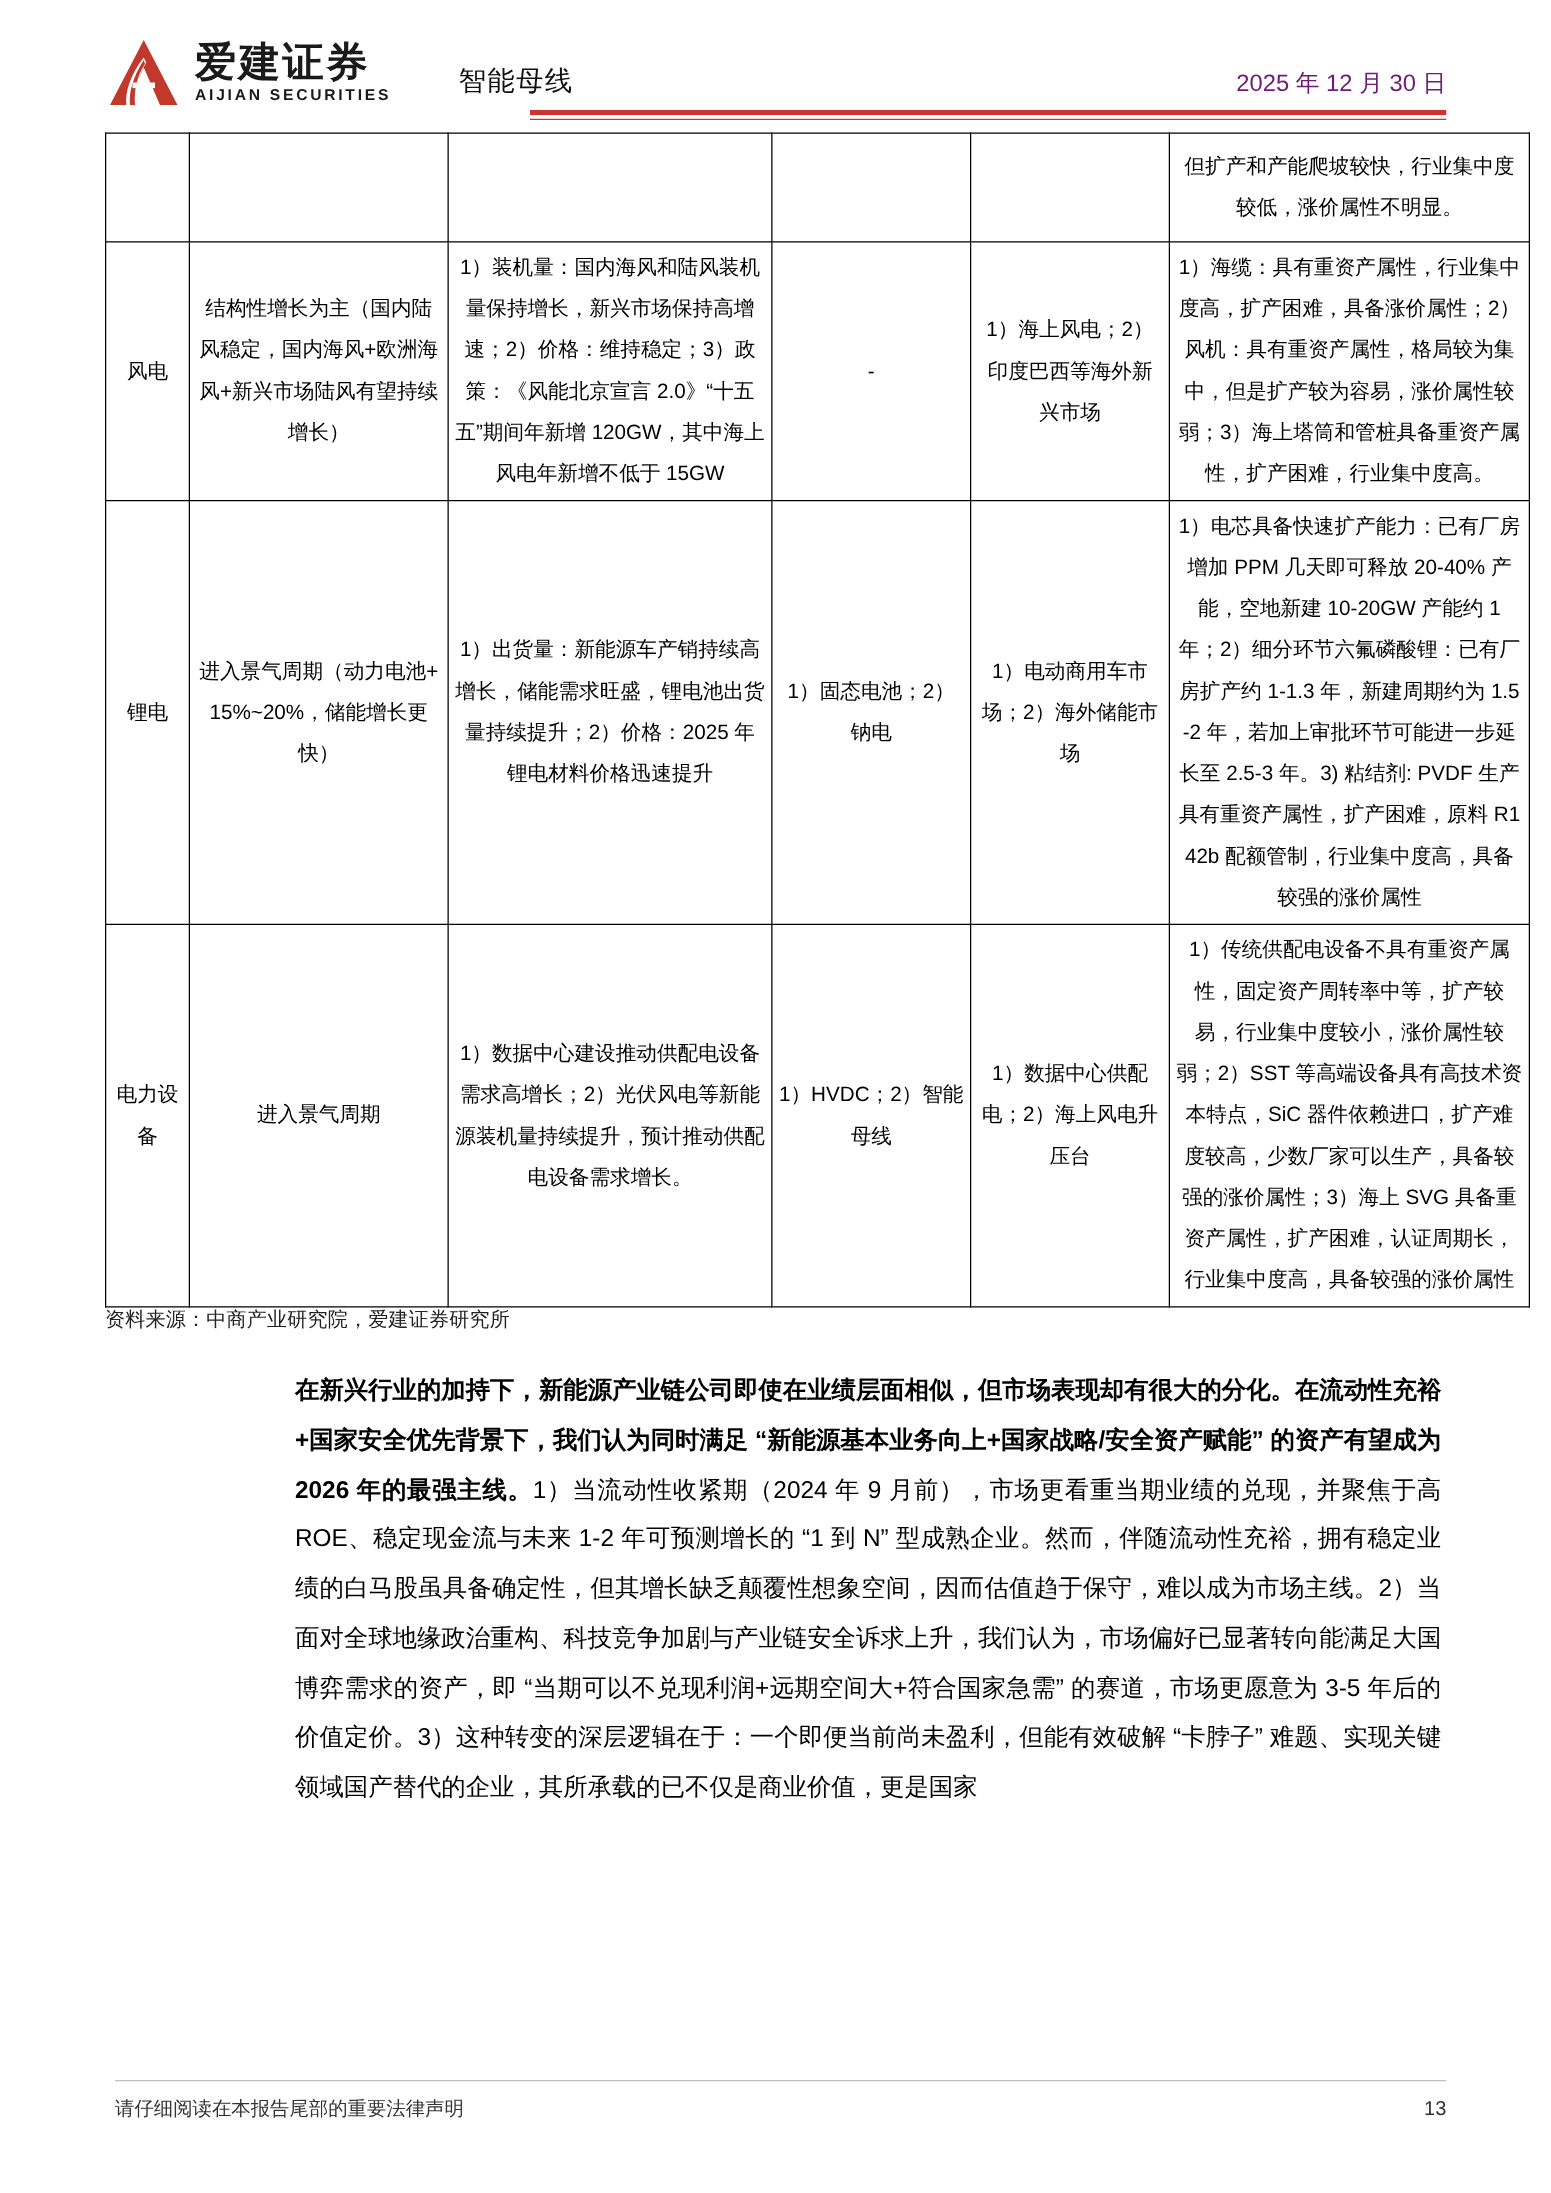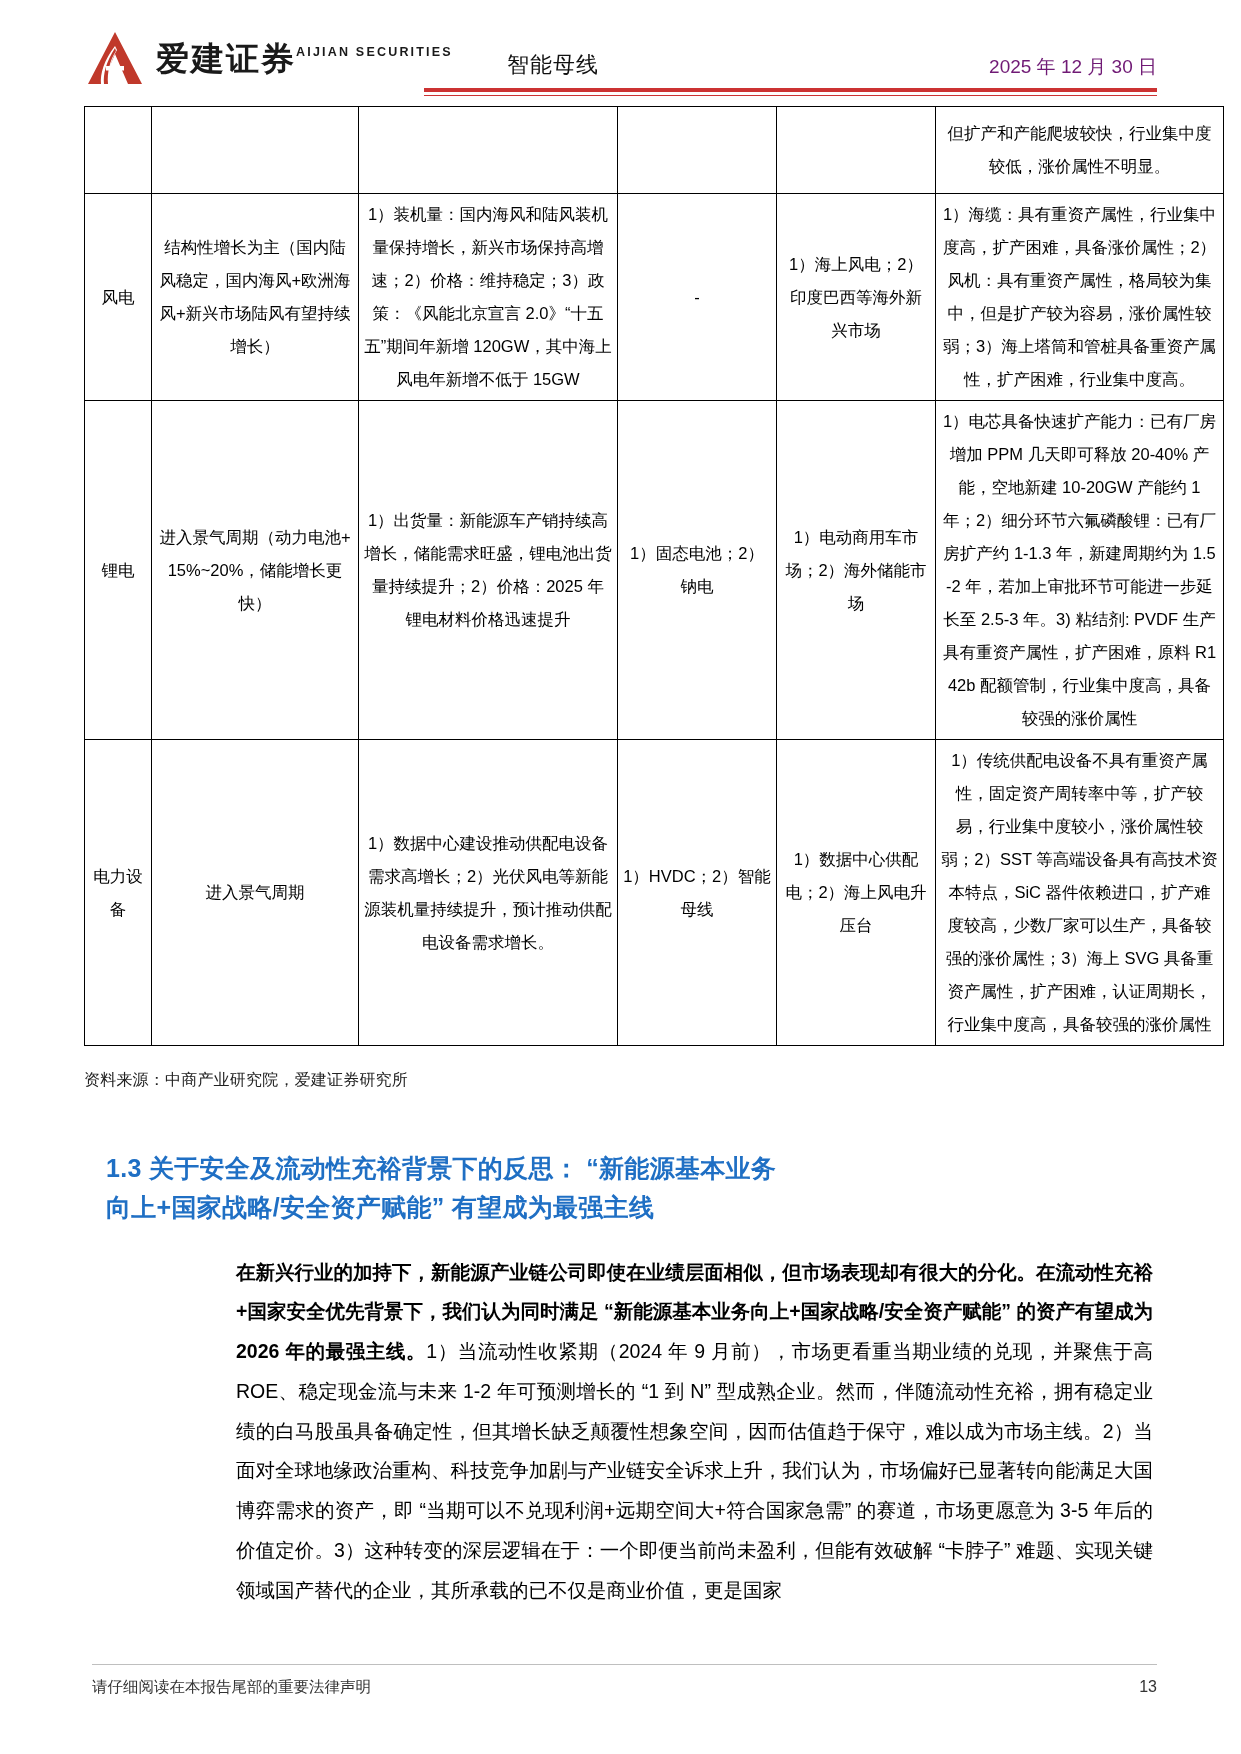--- a/index.html
+++ b/index.html
@@ -39,21 +39,21 @@
   }
   .logo-mark {
     width: 62px;
     height: 56px;
     position: relative;
     flex: 0 0 auto;
   }
   .logo-mark svg { display: block; }
   .brand-text {
     display: flex;
-    flex-direction: row;
+    flex-direction: column;
     justify-content: center;
     line-height: 1;
   }
   .brand-cn {
     font-size: 33px;
     font-weight: 700;
     letter-spacing: 2px;
     color: #1a1a1a;
     font-family: "DejaVu Sans", sans-serif;
   }
@@ -114,21 +114,21 @@
   td.c3 { width: 148px; }
   td.c4 { width: 148px; }
   td.c5 { width: 277px; }
 
   .cont-row td { height: 78px; }
   .cell-justify { text-align: justify; text-align-last: center; }
 
   .src-note {
     font-size: 16px;
     color: #222;
-    margin-top: 24px;
+    margin-top: 0;
     letter-spacing: 0.2px;
   }
 
   
   .section-heading {
     color: #1f6fc4;
     font-size: 25px;
     font-weight: 700;
     line-height: 1.55;
     margin-top: 58px;
@@ -231,24 +231,20 @@
         <td class="c2 cell-justify">1）数据中心建设推动供配电设备需求高增长；2）光伏风电等新能源装机量持续提升，预计推动供配电设备需求增长。</td>
         <td class="c3 cell-justify">1）HVDC；2）智能母线</td>
         <td class="c4 cell-justify">1）数据中心供配电；2）海上风电升压台</td>
         <td class="c5 cell-justify">1）传统供配电设备不具有重资产属性，固定资产周转率中等，扩产较易，行业集中度较小，涨价属性较弱；2）SST 等高端设备具有高技术资本特点，SiC 器件依赖进口，扩产难度较高，少数厂家可以生产，具备较强的涨价属性；3）海上 SVG 具备重资产属性，扩产困难，认证周期长，行业集中度高，具备较强的涨价属性</td>
       </tr>
     </tbody>
   </table>
 
   <div class="src-note">资料来源：中商产业研究院，爱建证券研究所</div>
 
-  <div class="section-heading">
-    <span>1.3  关于安全及流动性充裕背景下的反思： “新能源基本业务</span><br>
-    <span>向上+国家战略/安全资产赋能” 有望成为最强主线</span>
-  </div>
 
   <div class="body-text">
     <b>在新兴行业的加持下，新能源产业链公司即使在业绩层面相似，但市场表现却有很大的分化。在流动性充裕+国家安全优先背景下，我们认为同时满足 “新能源基本业务向上+国家战略/安全资产赋能” 的资产有望成为 2026 年的最强主线。</b><span>1）当流动性收紧期（2024 年 9 月前），市场更看重当期业绩的兑现，并聚焦于高 ROE、稳定现金流与未来 1-2 年可预测增长的 “1 到 N” 型成熟企业。然而，伴随流动性充裕，拥有稳定业绩的白马股虽具备确定性，但其增长缺乏颠覆性想象空间，因而估值趋于保守，难以成为市场主线。2）当面对全球地缘政治重构、科技竞争加剧与产业链安全诉求上升，我们认为，市场偏好已显著转向能满足大国博弈需求的资产，即 “当期可以不兑现利润+远期空间大+符合国家急需” 的赛道，市场更愿意为 3-5 年后的价值定价。3）这种转变的深层逻辑在于：一个即便当前尚未盈利，但能有效破解 “卡脖子” 难题、实现关键领域国产替代的企业，其所承载的已不仅是商业价值，更是国家</span>
   </div>
 
   <div class="footer">
     <div class="footer-rule"></div>
     <div class="footer-row">
       <span>请仔细阅读在本报告尾部的重要法律声明</span>
       <span class="page-num">13</span>

